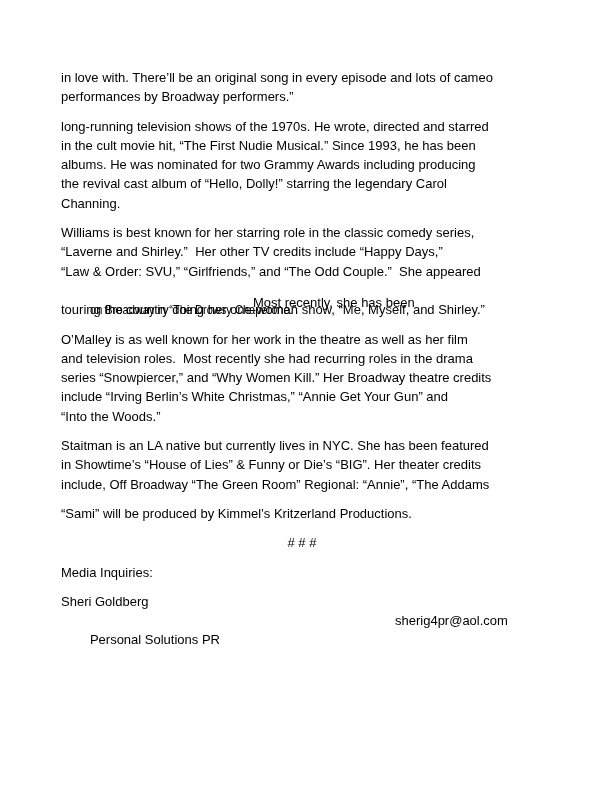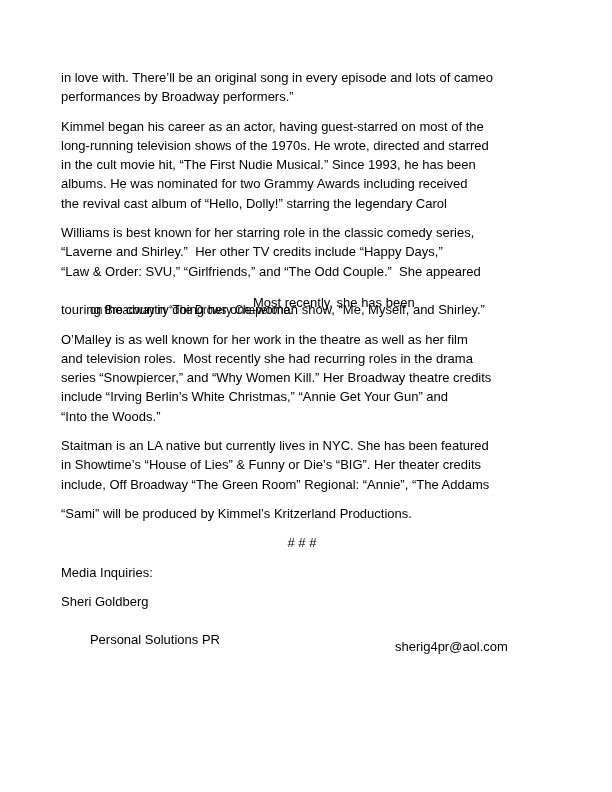--- a/index.html
+++ b/index.html
@@ -50,40 +50,39 @@
     text-align: center;
   }
   .contact-line {
     position: relative;
   }
   .email-abs {
     position: absolute;
     left: 334px;
     top: 0;
     white-space: pre;
-    margin-top: 26px;
   }
 </style>
 </head>
 <body>
 
 <div class="page">
   <div class="content">
 
     <div class="para">
       <div class="line">in love with. There’ll be an original song in every episode and lots of cameo</div>
       <div class="line">performances by Broadway performers.”</div>
     </div>
 
     <div class="para">
-      <div class="line">Kimmel began his career as an actor, having guest-starred on most of the</div>
       <div class="line">long-running television shows of the 1970s. He wrote, directed and starred</div>
       <div class="line">in the cult movie hit, “The First Nudie Musical.” Since 1993, he has been</div>
-      <div class="line">albums. He was nominated for two Grammy Awards including received</div>
+      <div class="line">albums. He was nominated for two Grammy Awards including producing</div>
       <div class="line">the revival cast album of “Hello, Dolly!” starring the legendary Carol</div>
+      <div class="line">Channing.</div>
     </div>
 
     <div class="para">
       <div class="line">Williams is best known for her starring role in the classic comedy series,</div>
       <div class="line">“Laverne and Shirley.”  Her other TV credits include “Happy Days,”</div>
       <div class="line">“Law &amp; Order: SVU,” “Girlfriends,” and “The Odd Couple.”  She appeared</div>
       <div class="line line-split">
         <span class="condensed">on Broadway in “The Drowsy Chaperone.”</span>
         <span class="rest-abs">Most recently, she has been</span>
       </div>

